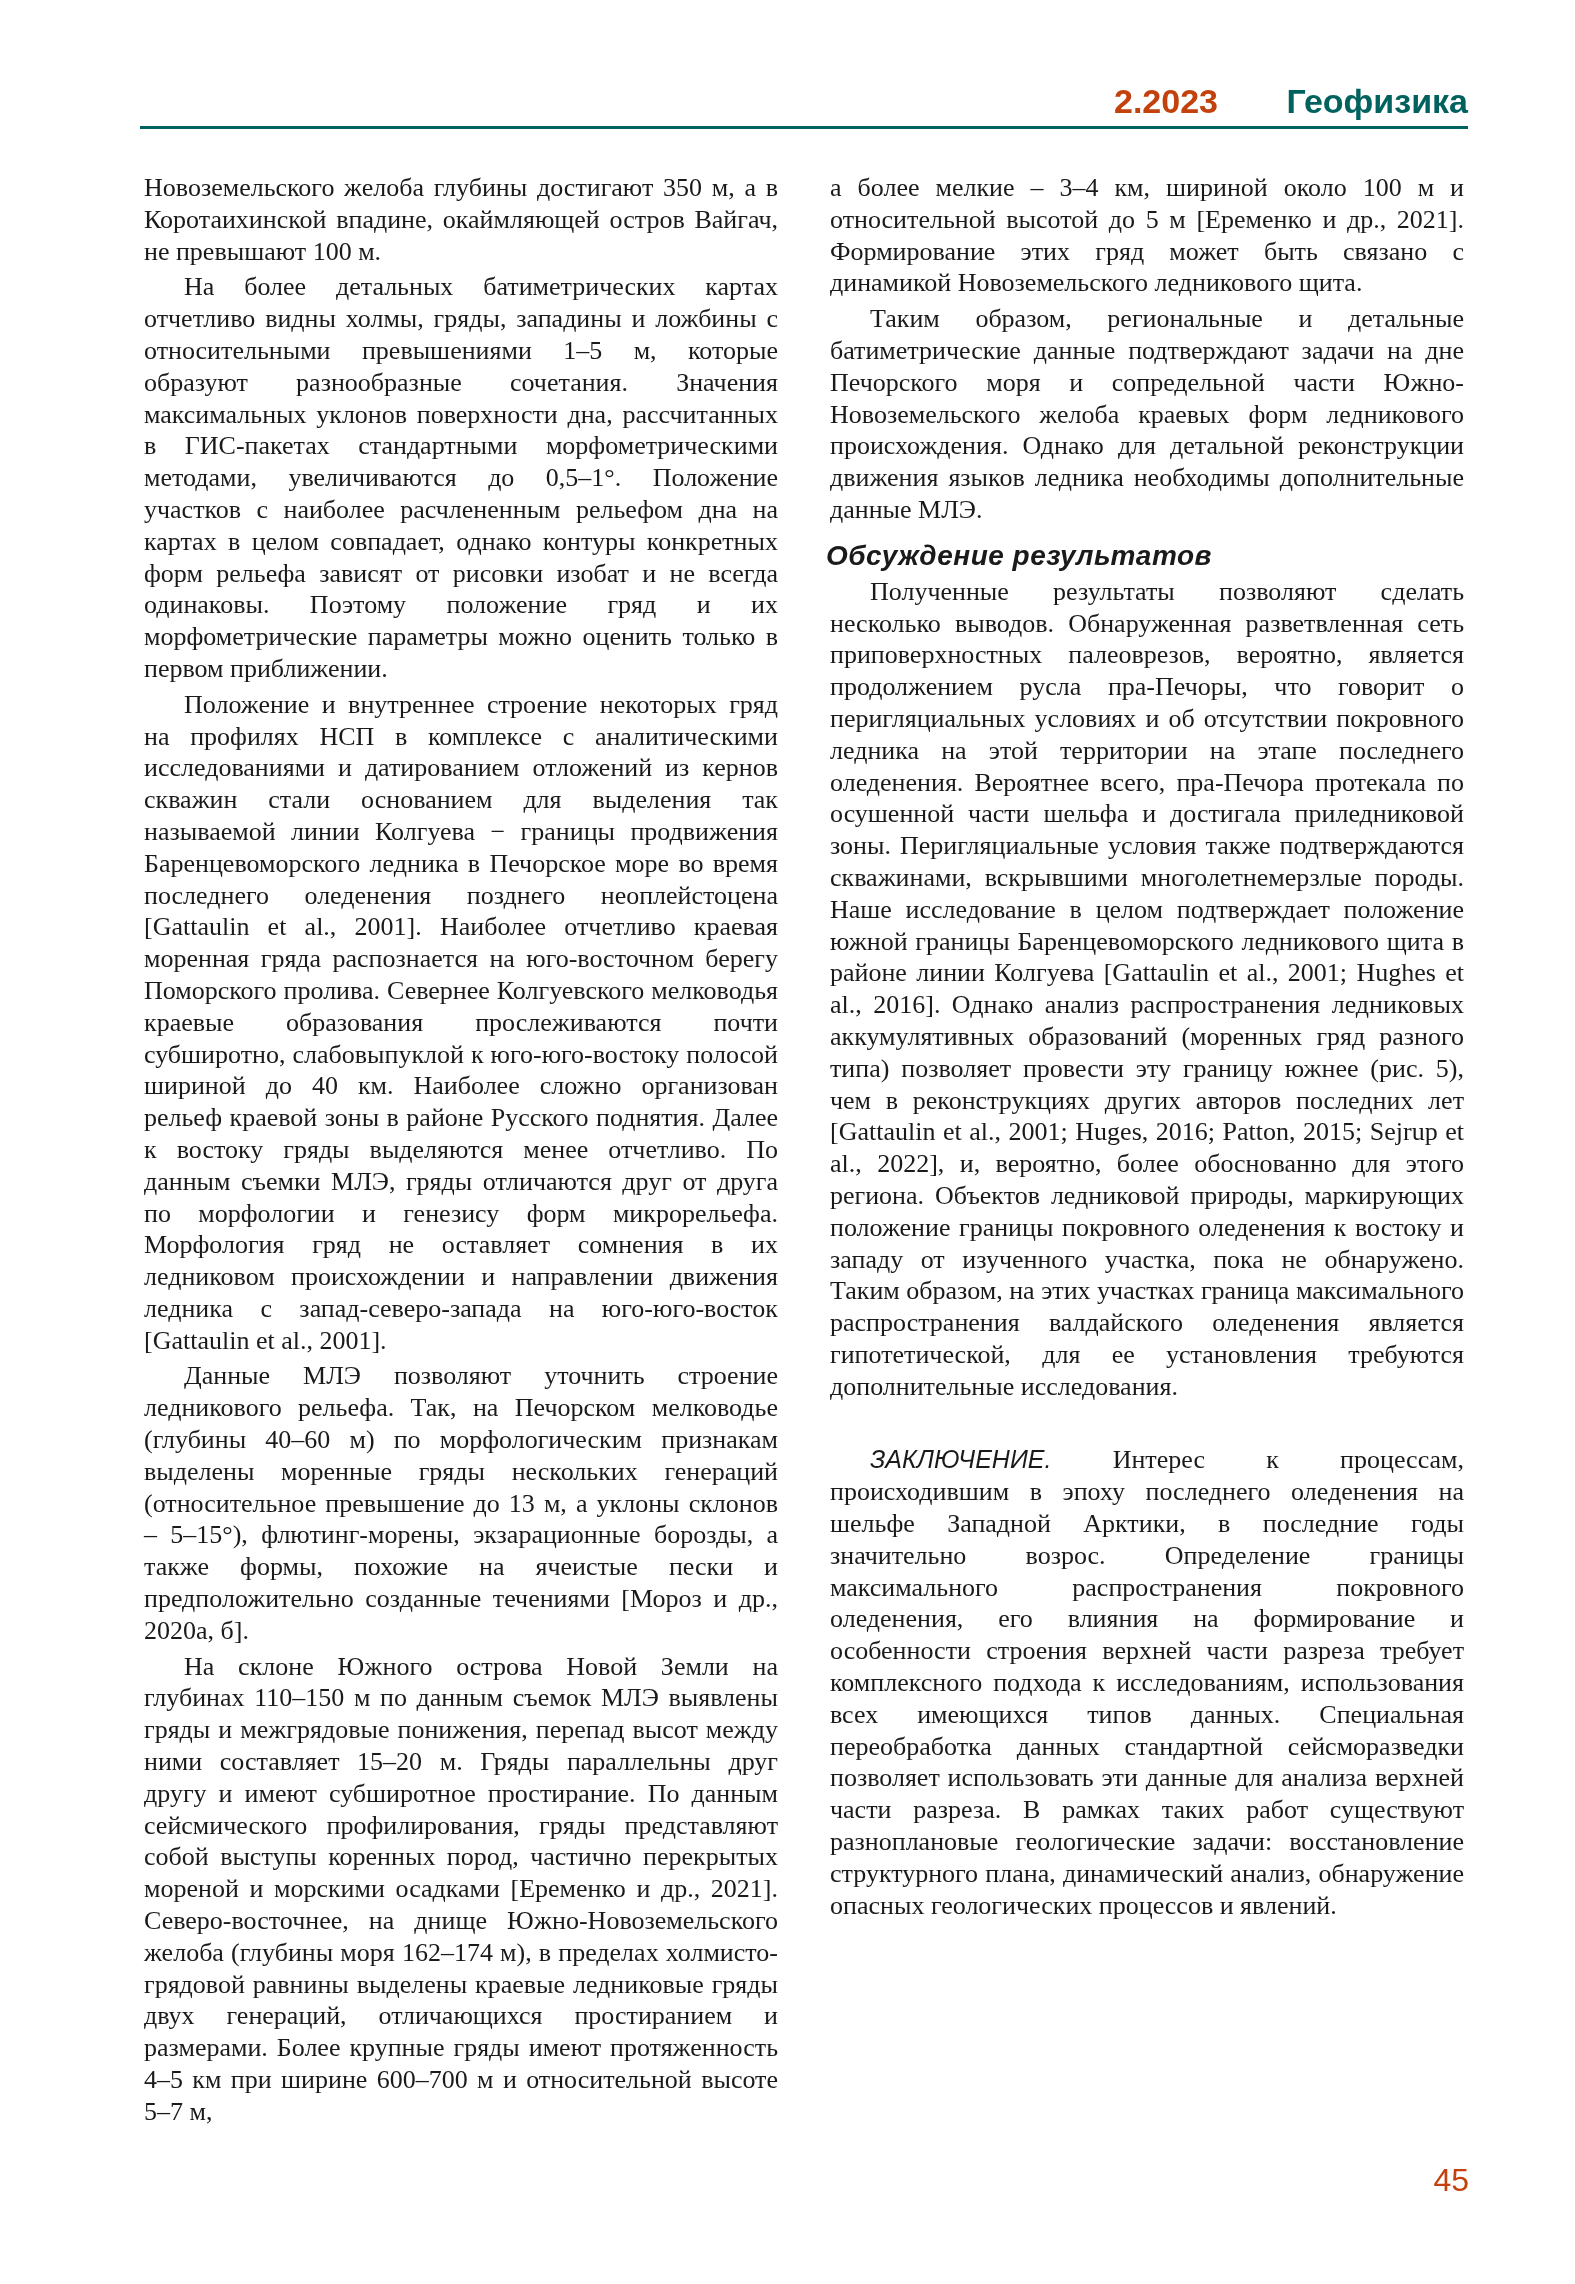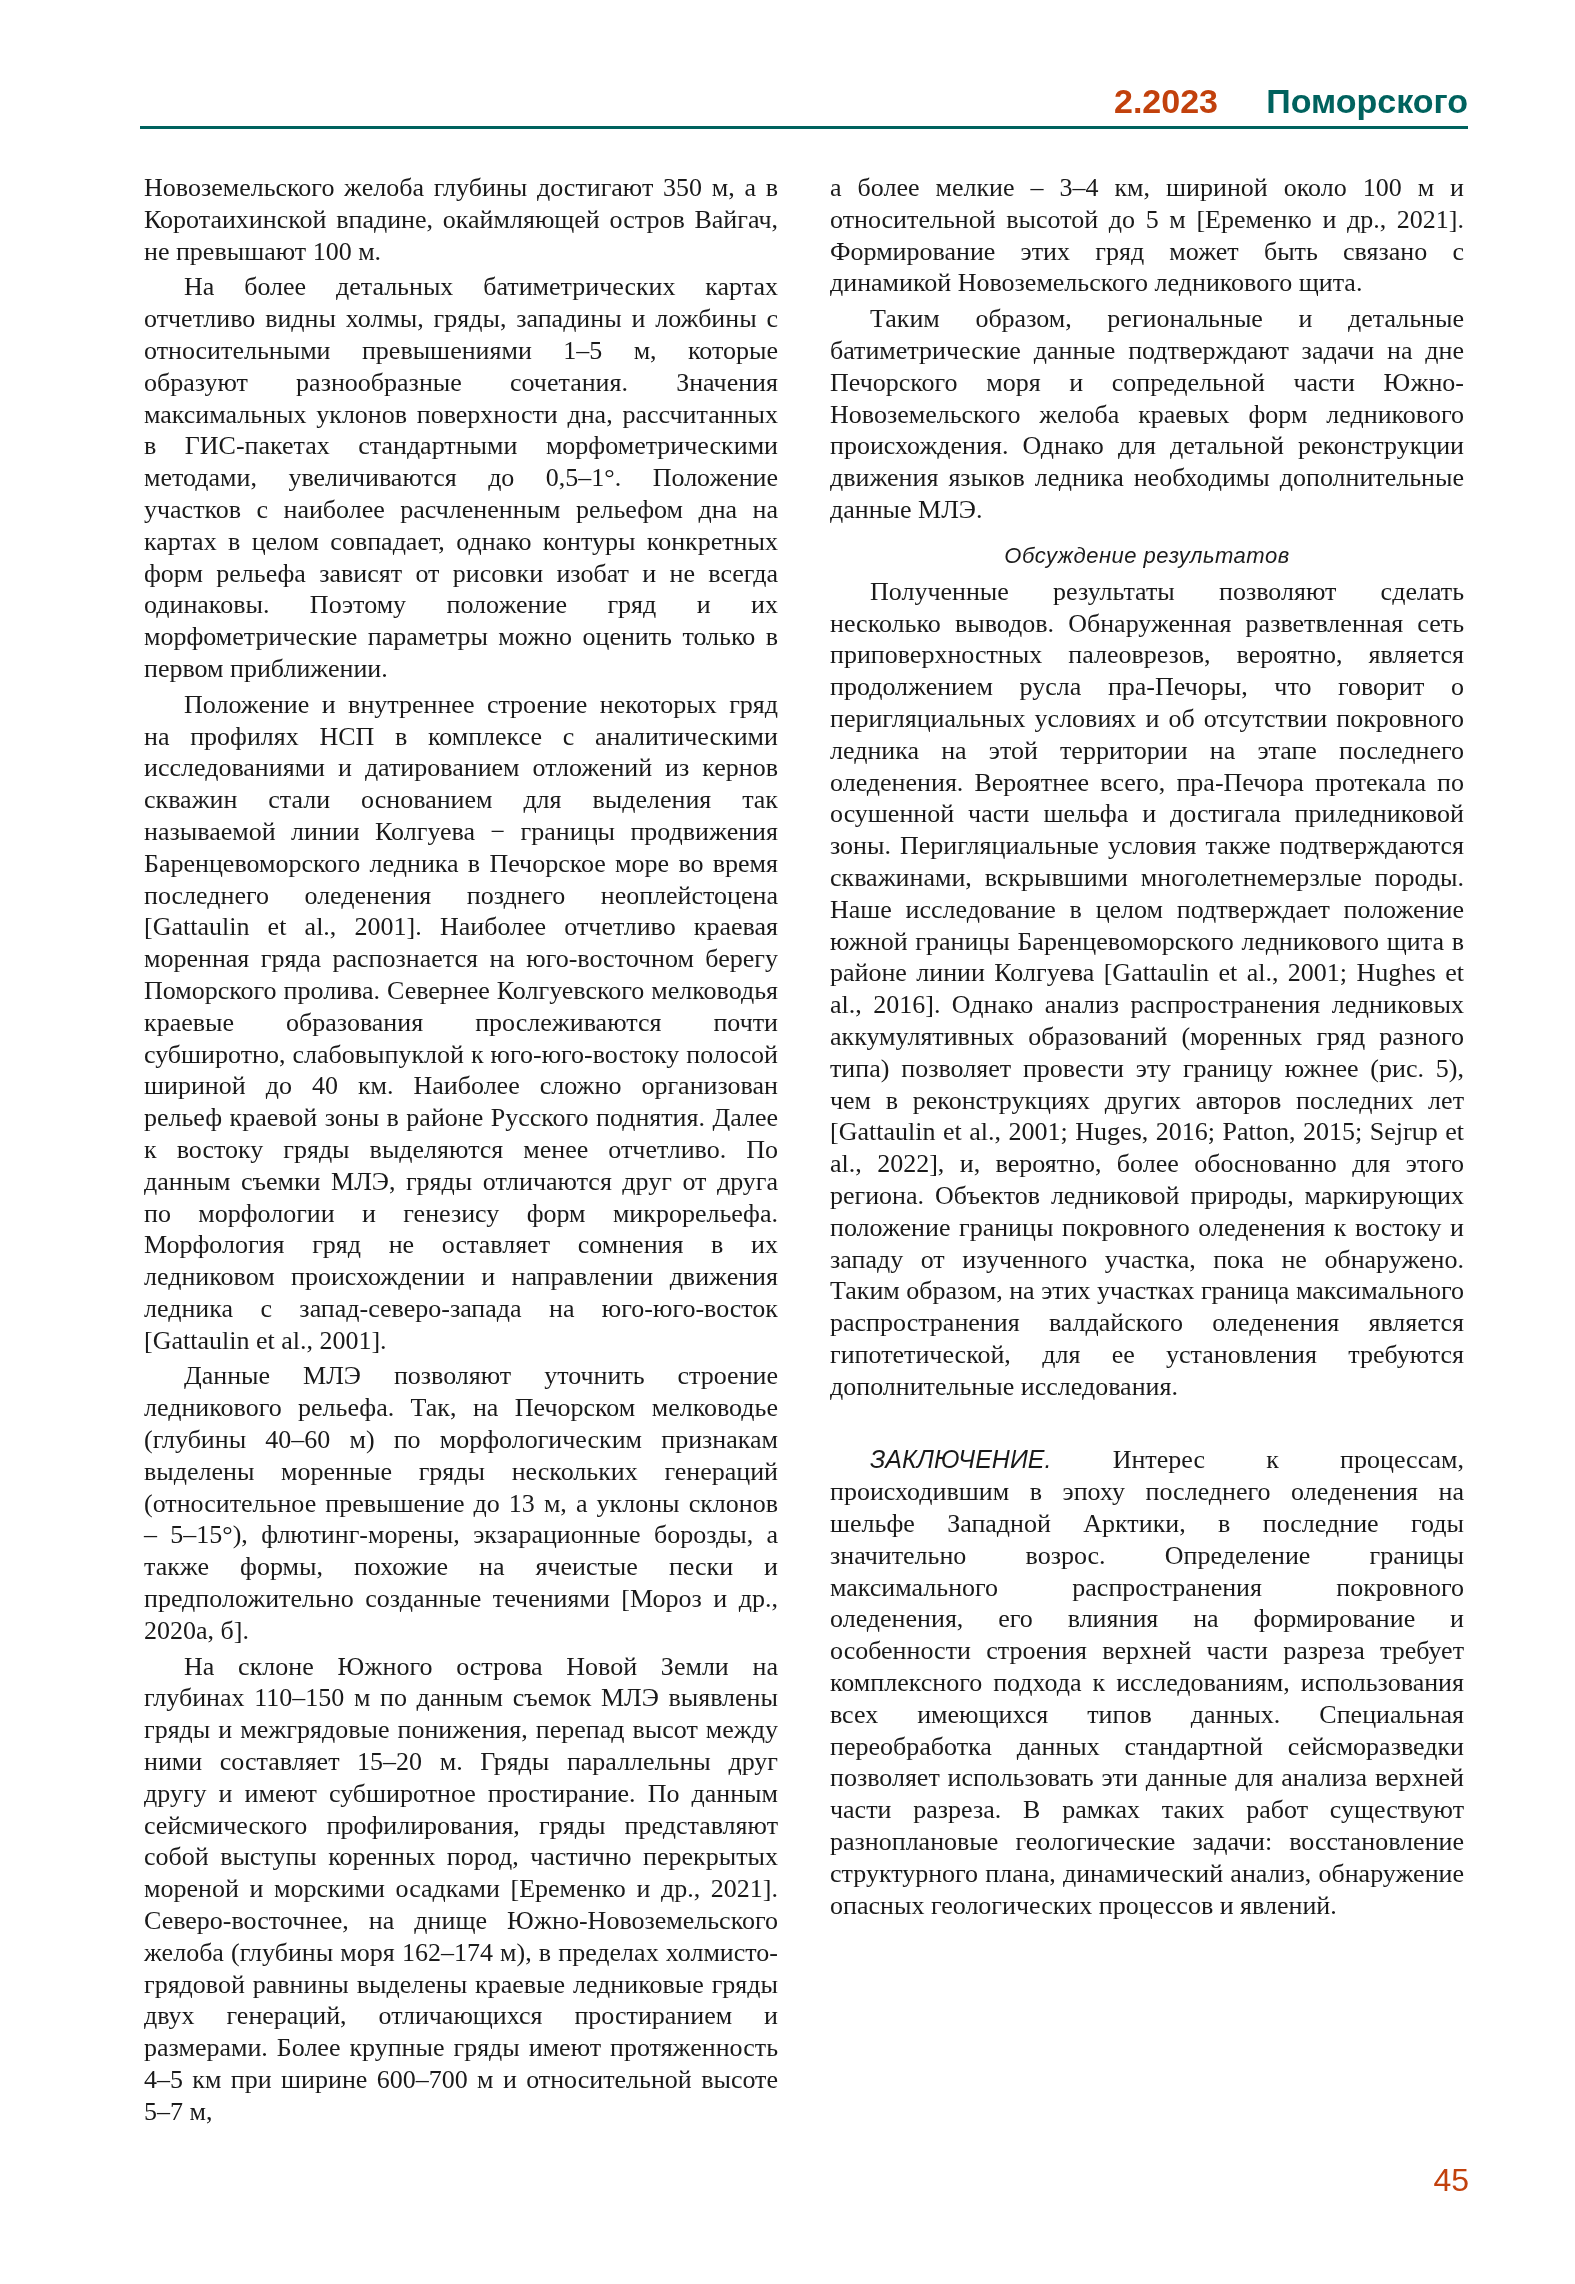--- a/index.html
+++ b/index.html
@@ -22,37 +22,37 @@
     .col {
       position: absolute; top: 168px; width: 642px;
       font-family: "Liberation Serif", serif; font-size: 26px; line-height: 31.8px;
       color: #1a1a1a; text-align: justify; hyphens: auto;
     }
     .col.left { left: 140px; }
     .col.right { left: 826px; }
     .col p { margin: 4px; text-indent: 0; }
     .col p.indent { text-indent: 40px; }
     .section-heading {
-      font-family: "Liberation Sans", sans-serif; font-weight: normal; font-style: italic;
-      font-size: 22px; text-align: center; margin: 14px 0 4px 0; line-height: 32px;
+      font-family: "Liberation Sans", sans-serif; font-weight: bold; font-style: italic;
+      font-size: 28px; margin: 14px 0 4px 0; line-height: 32px;
       letter-spacing: 0.5px;
     }
     .spacer { height: 34px; }
     .concl-label { font-family: "Liberation Sans", sans-serif; font-style: italic; font-size: 25px; }
     .page-number {
       position: absolute; right: 106px; top: 2162px;
       font-family: "Liberation Sans", sans-serif; font-size: 32px; color: #c2410c;
     }
   </style>
 </head>
 <body>
 
 <div class="header">
   <span class="issue">2.2023</span>
-  <span class="journal">Поморского</span>
+  <span class="journal">Геофизика</span>
 </div>
 <div class="header-line"></div>
 
 <div class="col left">
   <p>Новоземельского желоба глубины достигают 350 м, а в Коротаихинской впадине, окаймляющей остров Вайгач, не превышают 100 м.</p>
   <p class="indent">На более детальных батиметрических картах отчетливо видны холмы, гряды, западины и ложбины с относительными превышениями 1–5 м, которые образуют разнообразные сочетания. Значения максимальных уклонов поверхности дна, рассчитанных в ГИС-пакетах стандартными морфометрическими методами, увеличиваются до 0,5–1°. Положение участков с наиболее расчлененным рельефом дна на картах в целом совпадает, однако контуры конкретных форм рельефа зависят от рисовки изобат и не всегда одинаковы. Поэтому положение гряд и их морфометрические параметры можно оценить только в первом приближении.</p>
   <p class="indent">Положение и внутреннее строение некоторых гряд на профилях НСП в комплексе с аналитическими исследованиями и датированием отложений из кернов скважин стали основанием для выделения так называемой линии Колгуева − границы продвижения Баренцевоморского ледника в Печорское море во время последнего оледенения позднего неоплейстоцена [Gattaulin et al., 2001]. Наиболее отчетливо краевая моренная гряда распознается на юго-восточном берегу Поморского пролива. Севернее Колгуевского мелководья краевые образования прослеживаются почти субширотно, слабовыпуклой к юго-юго-востоку полосой шириной до 40 км. Наиболее сложно организован рельеф краевой зоны в районе Русского поднятия. Далее к востоку гряды выделяются менее отчетливо. По данным съемки МЛЭ, гряды отличаются друг от друга по морфологии и генезису форм микрорельефа. Морфология гряд не оставляет сомнения в их ледниковом происхождении и направлении движения ледника с запад-северо-запада на юго-юго-восток [Gattaulin et al., 2001].</p>
   <p class="indent">Данные МЛЭ позволяют уточнить строение ледникового рельефа. Так, на Печорском мелководье (глубины 40–60 м) по морфологическим признакам выделены моренные гряды нескольких генераций (относительное превышение до 13 м, а уклоны склонов – 5–15°), флютинг-морены, экзарационные борозды, а также формы, похожие на ячеистые пески и предположительно созданные течениями [Мороз и др., 2020а, б].</p>
   <p class="indent">На склоне Южного острова Новой Земли на глубинах 110–150 м по данным съемок МЛЭ выявлены гряды и межгрядовые понижения, перепад высот между ними составляет 15–20 м. Гряды параллельны друг другу и имеют субширотное простирание. По данным сейсмического профилирования, гряды представляют собой выступы коренных пород, частично перекрытых мореной и морскими осадками [Еременко и др., 2021]. Северо-восточнее, на днище Южно-Новоземельского желоба (глубины моря 162–174 м), в пределах холмисто-грядовой равнины выделены краевые ледниковые гряды двух генераций, отличающихся простиранием и размерами. Более крупные гряды имеют протяженность 4–5 км при ширине 600–700 м и относительной высоте 5–7 м,</p>
 </div>

